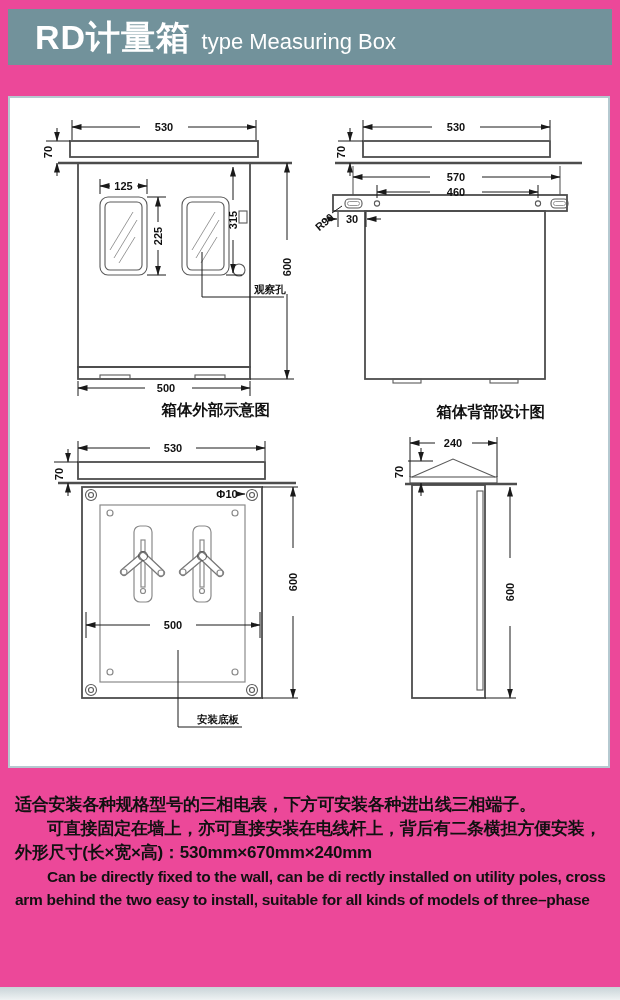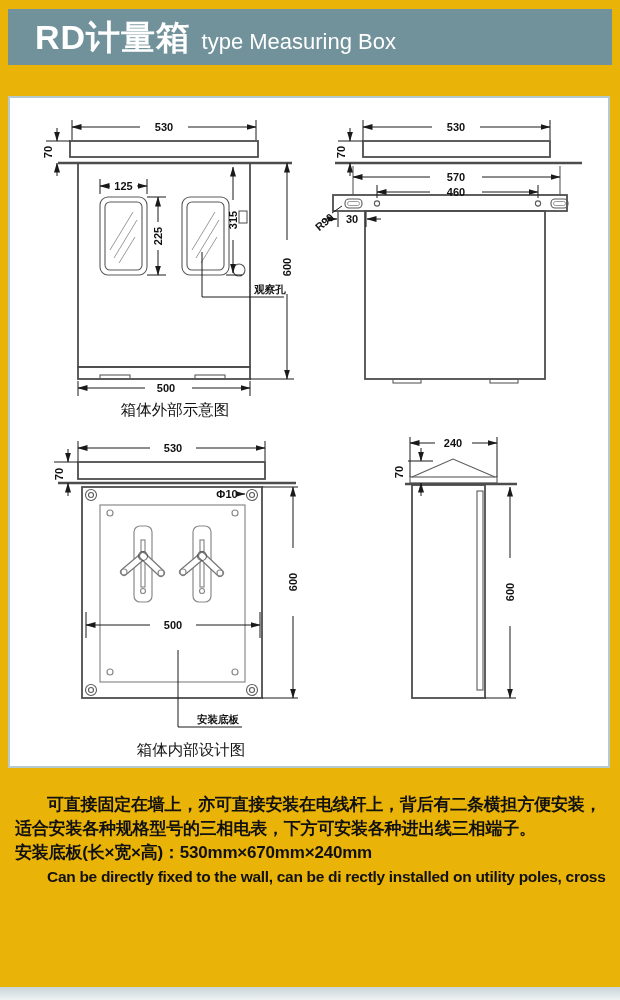--- a/index.html
+++ b/index.html
@@ -1,25 +1,25 @@
 <!DOCTYPE html>
 <html><head>
 <meta charset="utf-8">
 <style>
   html,body{margin:0;padding:0;background:#fff;}
-  .page{position:relative;width:620px;height:1000px;background:#eab308;overflow:hidden;
+  .page{position:relative;width:620px;height:1000px;background:#ec4899;overflow:hidden;
         font-family:"Liberation Sans",sans-serif;}
   .header{position:absolute;left:8px;top:9px;width:604px;height:56px;background:#72929b;
           color:#fff;line-height:56px;padding-left:27px;box-sizing:border-box;white-space:nowrap;}
   .h-zh{font-size:34px;font-weight:900;letter-spacing:1px;vertical-align:baseline;}
   .h-en{font-size:22px;font-weight:400;margin-left:6px;vertical-align:baseline;}
   .frame{position:absolute;left:8px;top:96px;width:602px;height:672px;
          border:2px solid #b5c9d0;box-sizing:border-box;background:#fff;}
   .dwg-svg{position:absolute;left:0;top:0;}
-  .cap{position:absolute;text-align:center;font-size:15.5px;font-weight:400;color:#111;}
+  .cap{position:absolute;text-align:right;font-size:15.5px;font-weight:700;color:#111;}
   .cap1{left:80px;top:400px;width:190px;}
   .cap2{left:365px;top:402px;width:180px;}
   .cap3{left:96px;top:740px;width:190px;}
   .desc{position:absolute;left:15px;top:793px;width:594px;color:#111;}
   .zh{font-size:17px;font-weight:700;line-height:24px;letter-spacing:-0.2px;}
   .en{font-size:15.5px;font-weight:700;line-height:23px;letter-spacing:-0.3px;}
   .ind{text-indent:32px;}
   .footer-band{position:absolute;left:0;top:987px;width:620px;height:13px;
                background:linear-gradient(to bottom,#c9d4d8,#eef2f3);}
   
@@ -259,23 +259,24 @@
       <text class="dt" transform="translate(403,472) rotate(-90)" text-anchor="middle">70</text>
 
       <line class="dim" x1="485" y1="698" x2="516" y2="698"></line>
       <line class="dim" x1="510" y1="487" x2="510" y2="558" marker-start="url(#arw)"></line>
       <line class="dim" x1="510" y1="626" x2="510" y2="698" marker-end="url(#arw)"></line>
       <text class="dt" transform="translate(514,592) rotate(-90)" text-anchor="middle">600</text>
     </g>
   </svg>
 
   <div class="cap cap1">箱体外部示意图</div>
-  <div class="cap cap3">箱体内部设计图</div>
+  <div class="cap cap2">箱体背部设计图</div>
 
   <div class="desc">
+    <div class="zh">适合安装各种规格型号的三相电表，下方可安装各种进出线三相端子。</div>
     <div class="zh ind">可直接固定在墙上，亦可直接安装在电线杆上，背后有二条横担方便安装，</div>
-    <div class="zh">适合安装各种规格型号的三相电表，下方可安装各种进出线三相端子。</div>
-    <div class="zh">安装底板(长×宽×高)：530mm×670mm×240mm</div>
+    <div class="zh">外形尺寸(长×宽×高)：530mm×670mm×240mm</div>
     <div class="en ind">Can be directly fixed to the wall, can be di rectly installed on utility poles, cross</div>
+    <div class="en">arm behind the two easy to install, suitable for all kinds of models of three–phase</div>
   </div>
 
   <div class="footer-band"></div>
 </div>
 
 </body></html>

